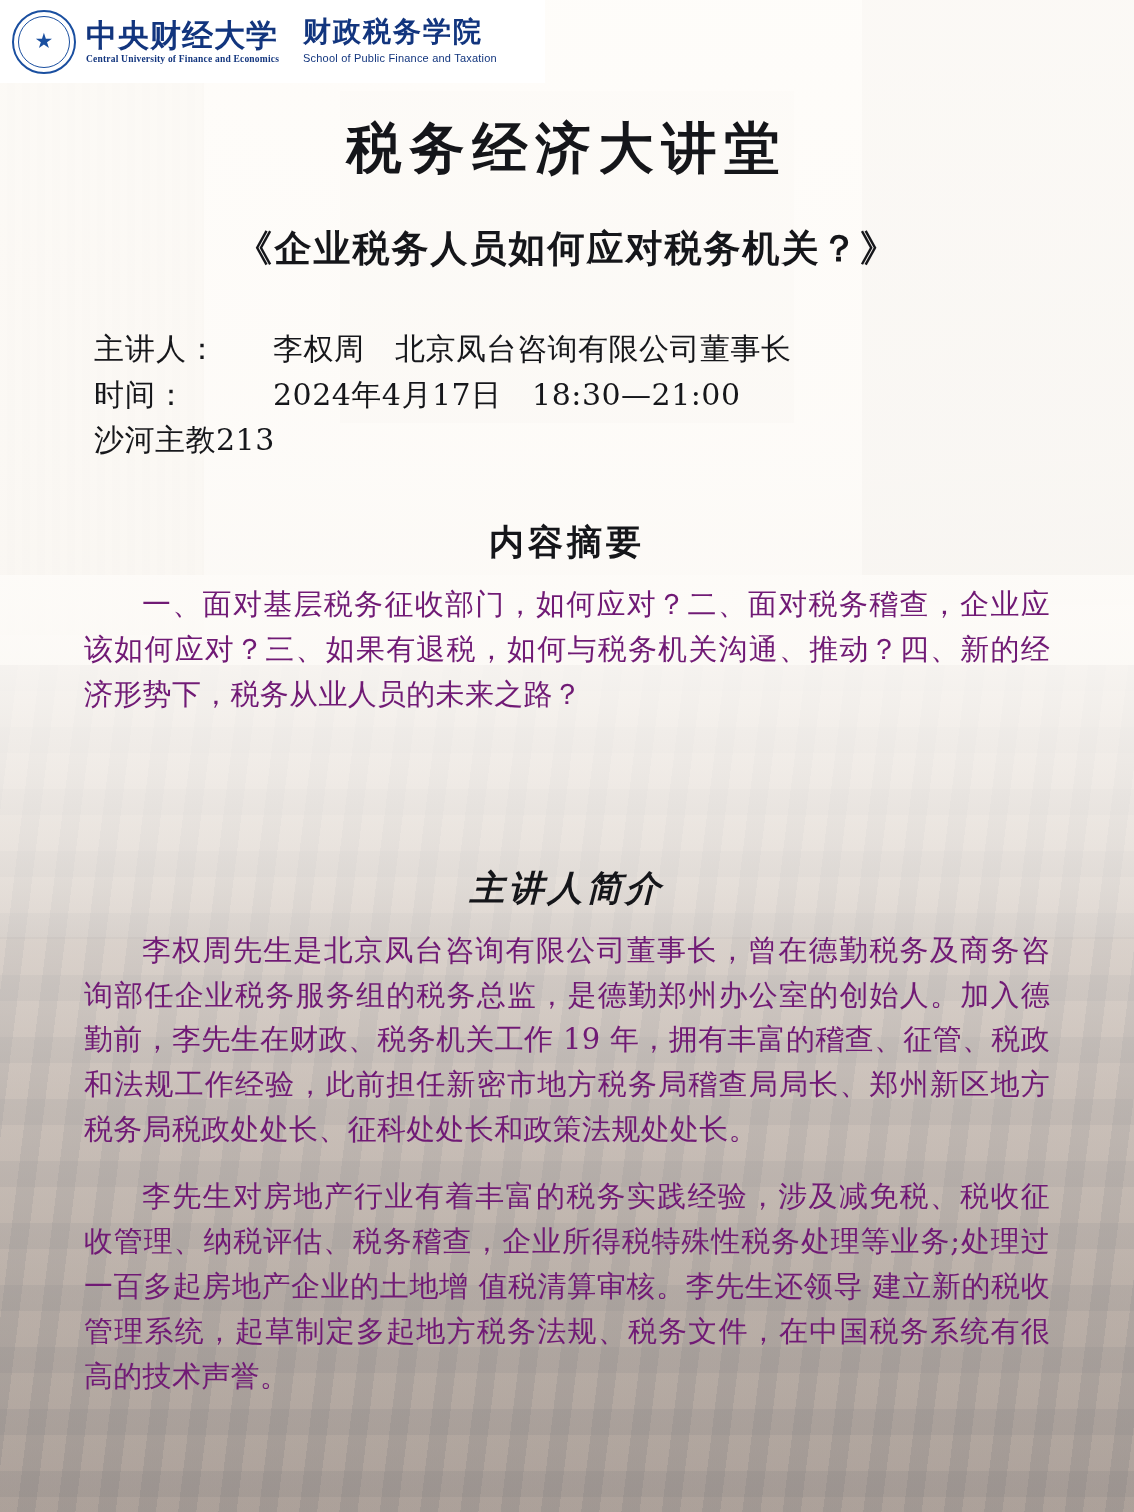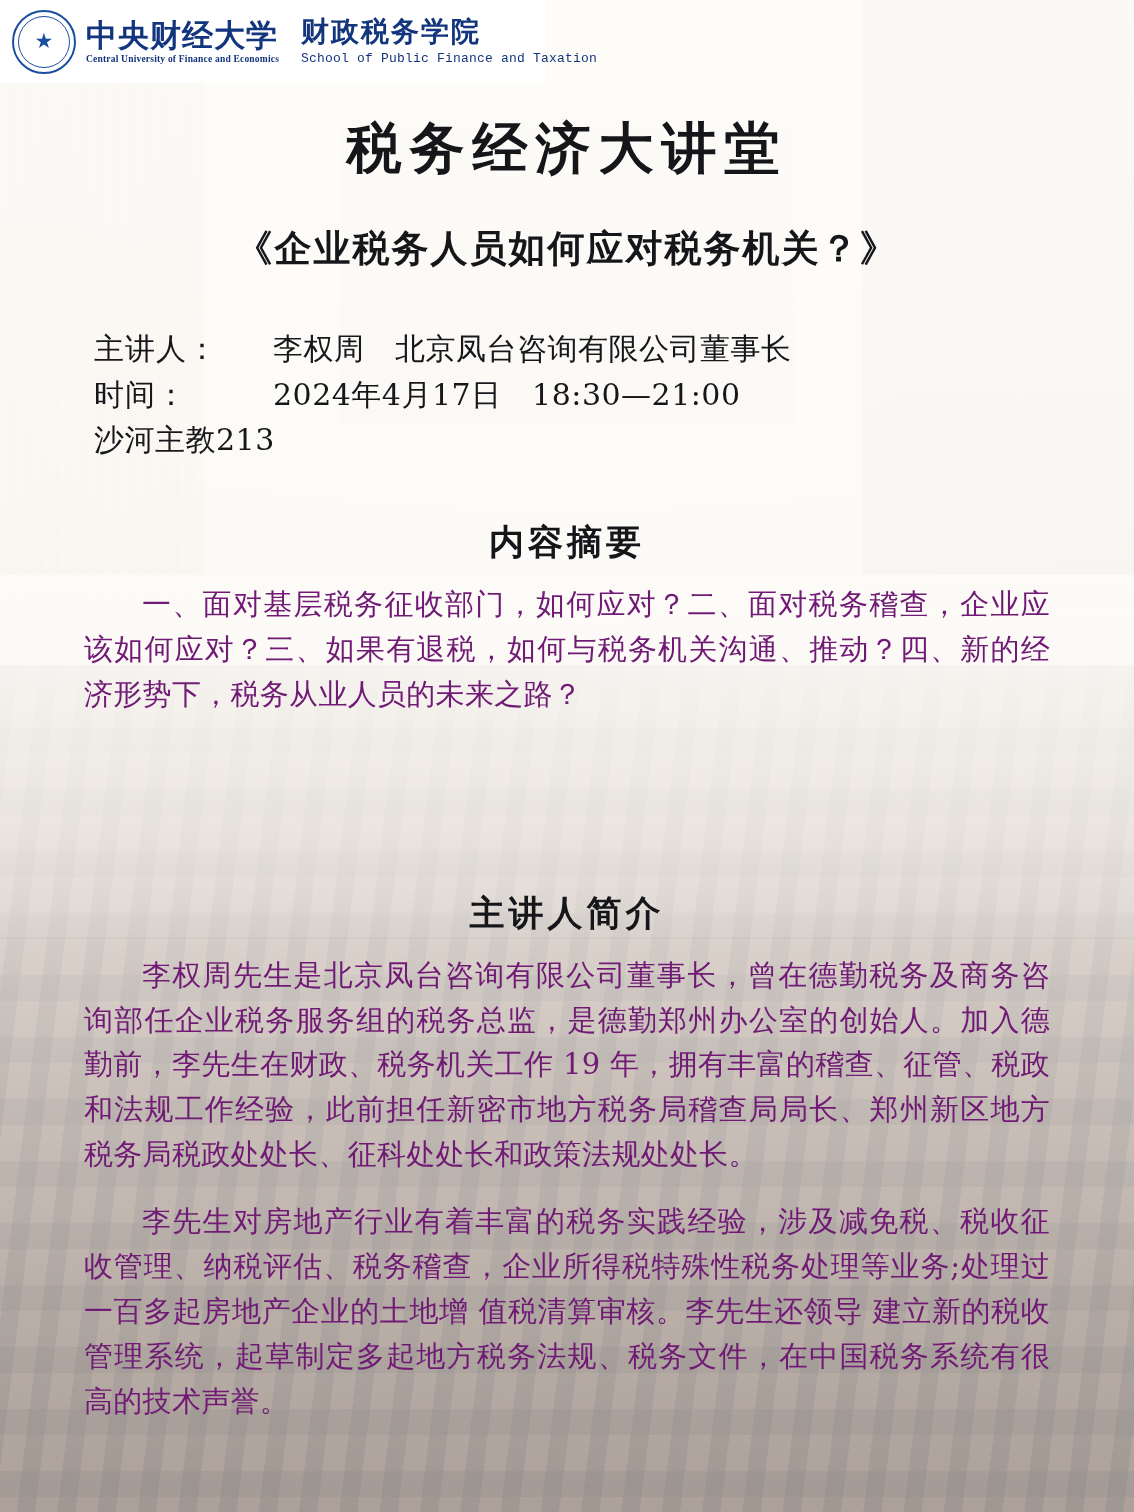--- a/index.html
+++ b/index.html
@@ -164,31 +164,31 @@
     align-self: stretch;
     margin: 12px 10px 12px 12px;
     background: transparent;
   }
   .logo-school {
     display: flex;
     flex-direction: column;
     justify-content: center;
   }
   .logo-school-cn {
-    font-family: Liberation Serif, serif;
+    font-family: Liberation Mono, monospace;
     font-size: 28px;
     font-weight: bold;
     color: #12357e;
     letter-spacing: 2px;
     line-height: 1.05;
     white-space: nowrap;
   }
   .logo-school-en {
-    font-family: Liberation Mono, monospace;
-    font-size: 13px;
+    font-family: Liberation Sans, sans-serif;
+    font-size: 11px;
     color: #12357e;
     letter-spacing: 0.2px;
     margin-top: 4px;
     white-space: nowrap;
   }
 
   
   .content {
     position: relative;
     z-index: 4;
@@ -239,21 +239,21 @@
 
   .section-heading {
     text-align: center;
     font-size: 35px;
     font-weight: bold;
     color: #15161a;
     letter-spacing: 4px;
     font-family: "DejaVu Serif", "Liberation Serif", serif;
   }
   .sec-abstract-heading { margin-top: 56px; }
-  .sec-bio-heading { margin-top: 77px; }
+  .sec-bio-heading { margin-top: 52px; font-style: italic; }
 
   .para {
     margin-top: 16px;
     font-size: 29px;
     line-height: 1.55;
     color: #701a75;
     text-align: justify;
     text-indent: 2em;
     font-family: "DejaVu Serif", "Liberation Serif", serif;
     letter-spacing: 0.3px;

